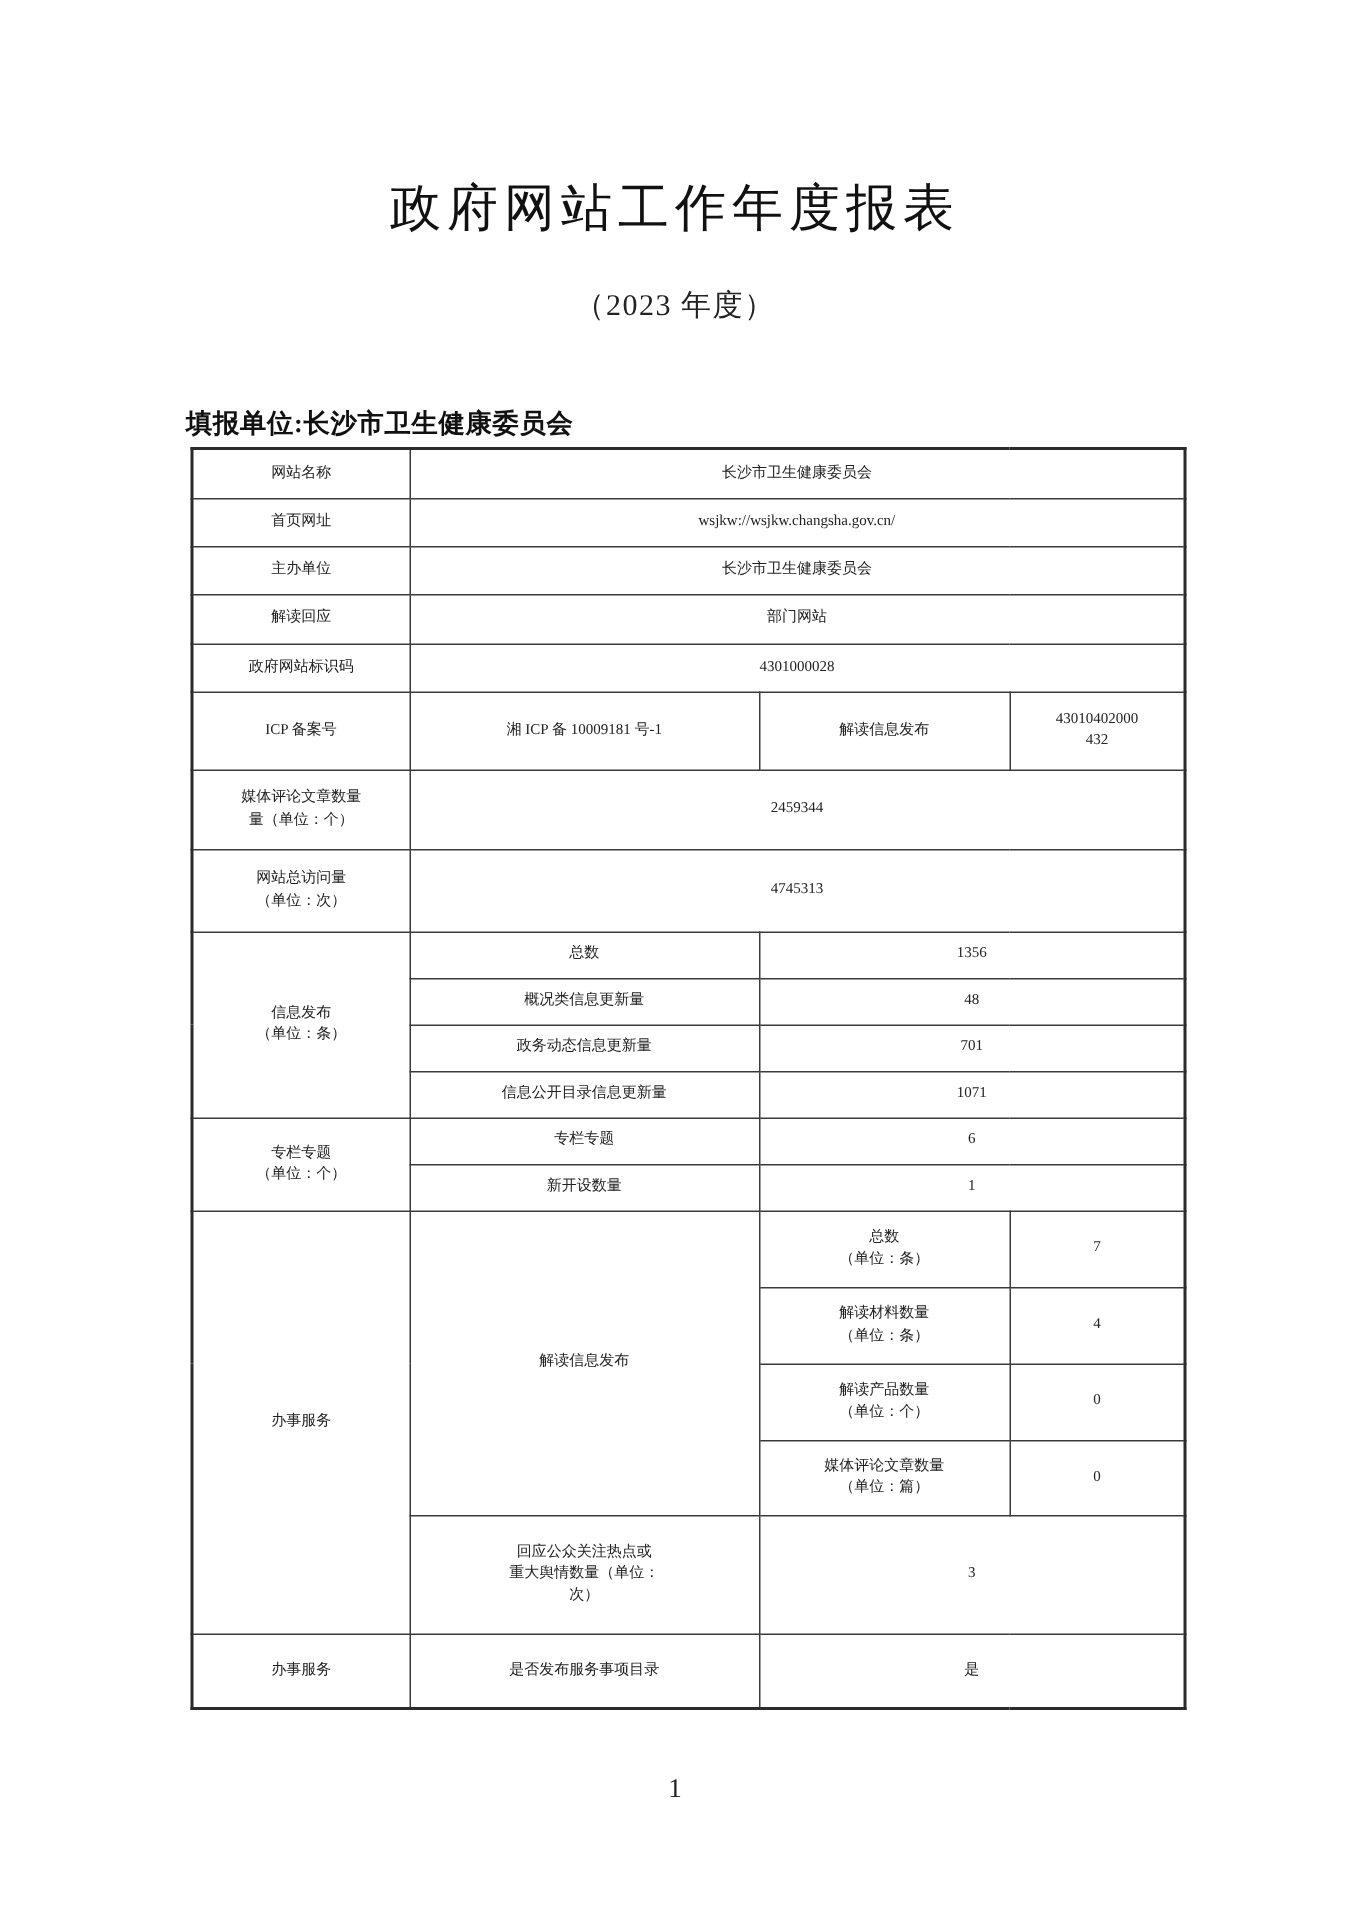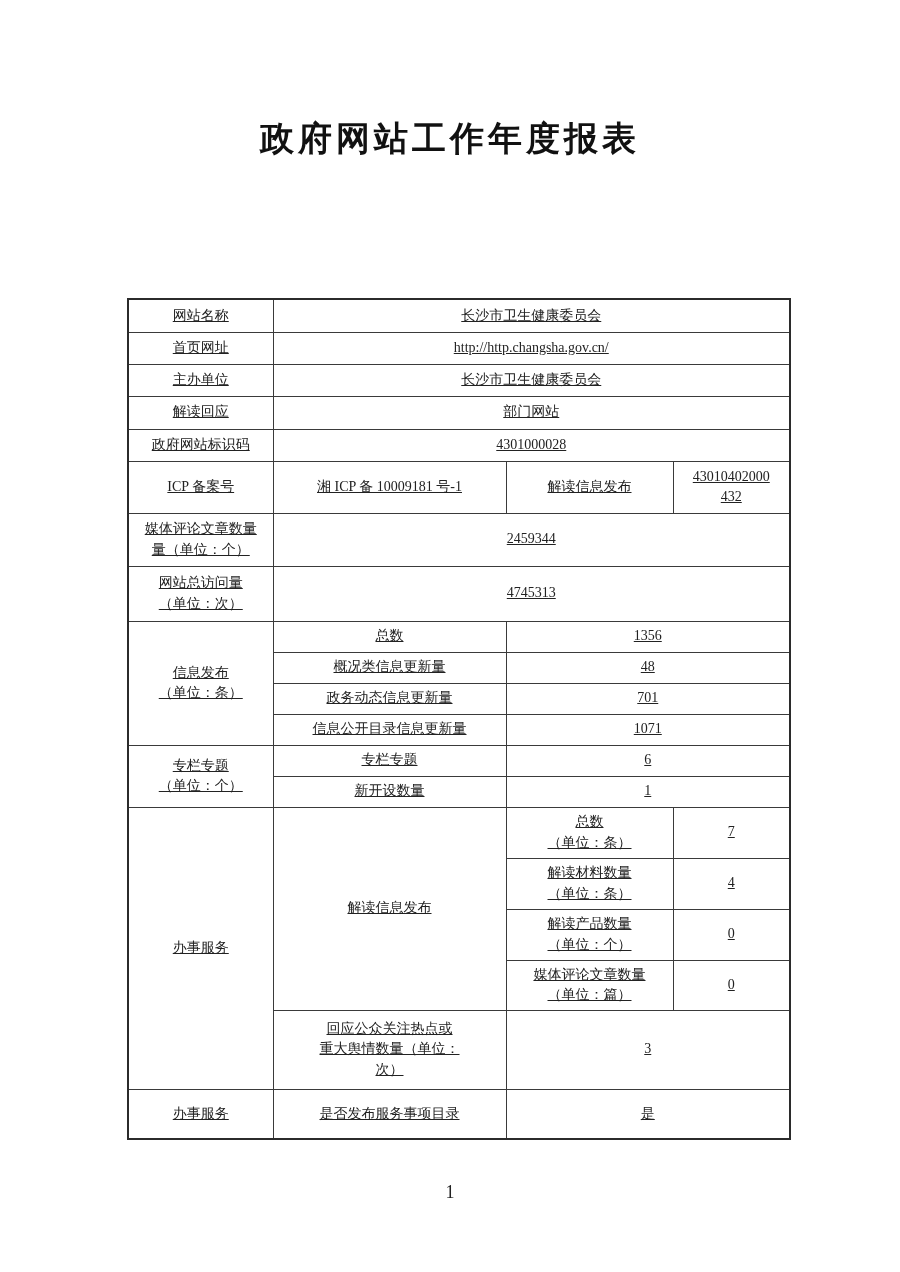--- a/index.html
+++ b/index.html
@@ -4,36 +4,35 @@
 <style>
   html,body { margin:0; padding:0; background:#ffffff; }
   .page {
     position:relative; width:900px; height:1272px; background:#ffffff;
     font-family:"Liberation Serif","DejaVu Serif",serif; color:#1c1c1c;
     overflow:hidden;
   }
   .doc-title {
     position:absolute; top:116px; left:0; width:100%; text-align:center;
     font-family:"Liberation Sans","DejaVu Sans",sans-serif;
-    font-weight:700; font-size:34px; letter-spacing:4px; color:#111;
+    font-weight:400; font-size:34px; letter-spacing:4px; color:#111;
   }
   .doc-subtitle {
     position:absolute; top:190px; left:0; width:100%; text-align:center;
     font-size:20px; letter-spacing:1px; color:#222;
   }
   .reporting-unit {
     position:absolute; top:270px; left:124px;
     font-size:17.5px; font-weight:700; color:#111; letter-spacing:0.5px;
   }
   table.report {
     position:absolute; left:127px; top:298px; width:662px;
     border-collapse:collapse; table-layout:fixed;
-    font-size:14px; color:#222;
+    font-size:10px; color:#222;
     border:2px solid #2b2b2b;
-    text-decoration:underline;
   }
   table.report td {
     border:1px solid #3a3a3a;
     text-align:center; vertical-align:middle;
     white-space:pre-line; line-height:1.45;
     padding:2px 6px; overflow:hidden;
   }
   col.ca { width:145px; } col.cb { width:233px; }
   col.cc { width:167px; } col.cd { width:117px; }
   tr.h32{height:32px} tr.h33{height:33px} tr.h52{height:52px}
@@ -45,37 +44,39 @@
     position:absolute; top:1182px; left:0; width:100%; text-align:center;
     font-size:18px; color:#222;
   }
 </style>
 </head>
 <body>
 
 <div class="page">
 
   <div class="doc-title">政府网站工作年度报表</div>
+  <div class="doc-subtitle">（2023 年度）</div>
+  <div class="reporting-unit">填报单位:长沙市卫生健康委员会</div>
 
   <table class="report">
     <colgroup>
         <col class="ca">
         <col class="cb">
         <col class="cc">
         <col class="cd">
       </colgroup>
 
     <tbody>
         <tr class="h33">
       <td>网站名称</td>
       <td colspan="3">长沙市卫生健康委员会</td>
     </tr>
     <tr class="h32">
       <td>首页网址</td>
-      <td colspan="3">http://http.changsha.gov.cn/</td>
+      <td colspan="3">wsjkw://wsjkw.changsha.gov.cn/</td>
     </tr>
     <tr class="h32">
       <td>主办单位</td>
       <td colspan="3">长沙市卫生健康委员会</td>
     </tr>
     <tr class="h33">
       <td>解读回应</td>
       <td colspan="3">部门网站</td>
     </tr>
     <tr class="h32">

